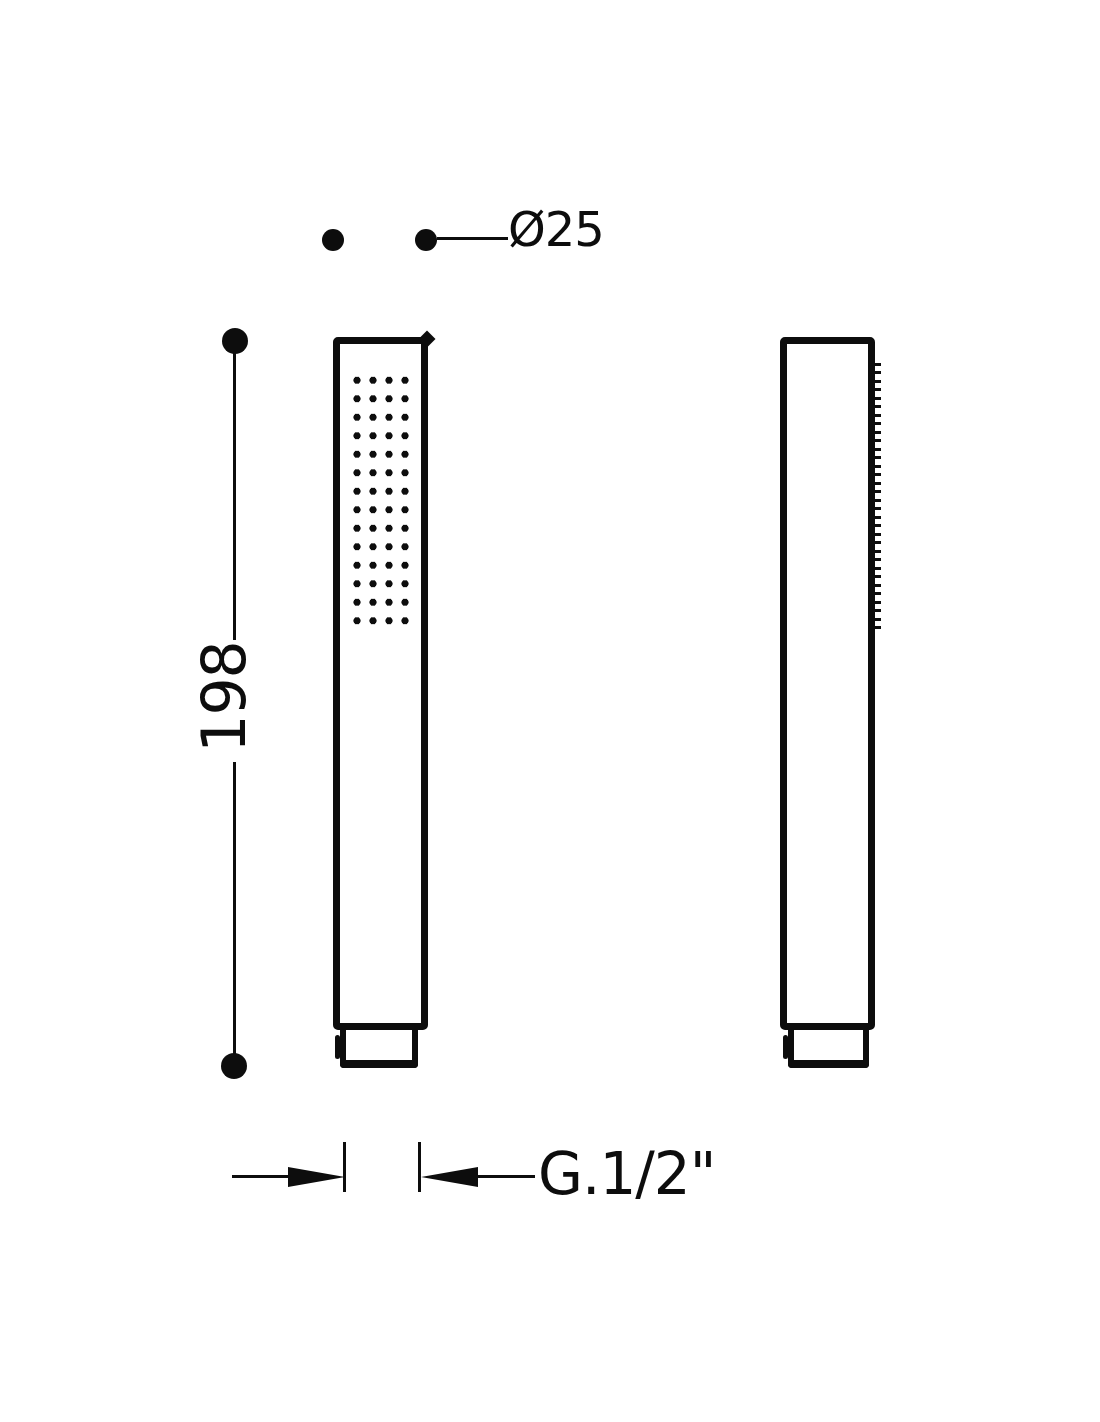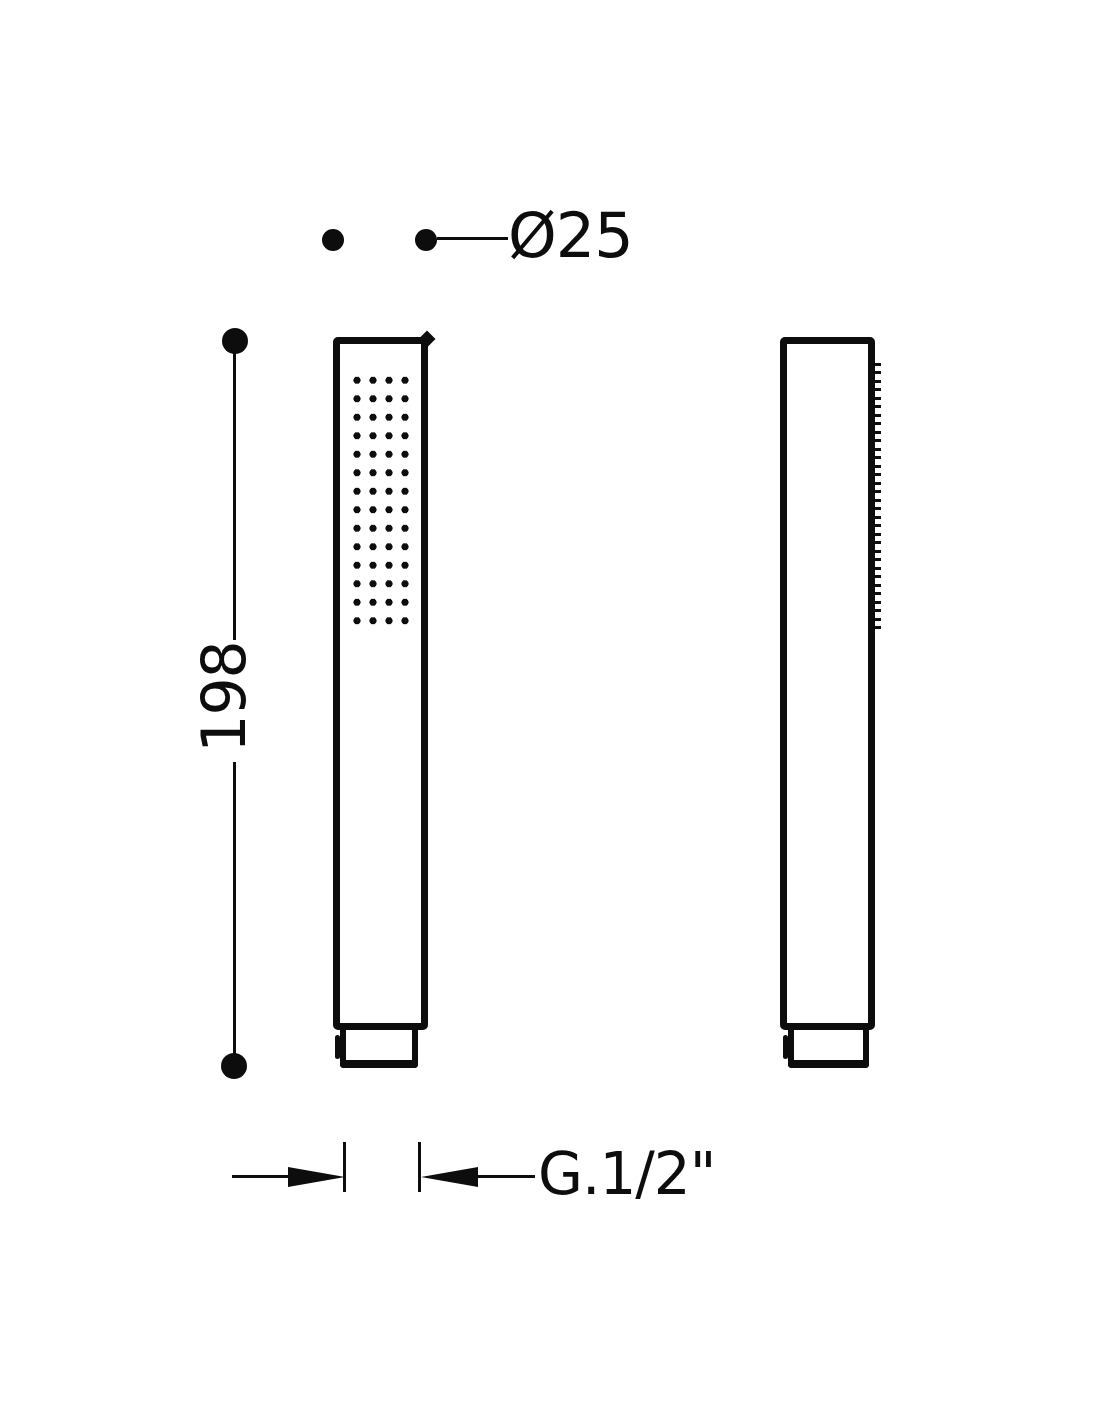--- a/index.html
+++ b/index.html
@@ -109,21 +109,21 @@
     text-align: center;
     font-size: 60px;
     line-height: 60px;
     transform: rotate(-90deg);
     letter-spacing: -1px;
   }
 
   .diameter-label-box {
     left: 508px;
     top: 205px;
-    font-size: 62px;
+    font-size: 48px;
   }
   .thread-label-box {
     left: 538px;
     top: 1145px;
     font-size: 58px;
   }
 </style>
 </head>
 <body>
 

